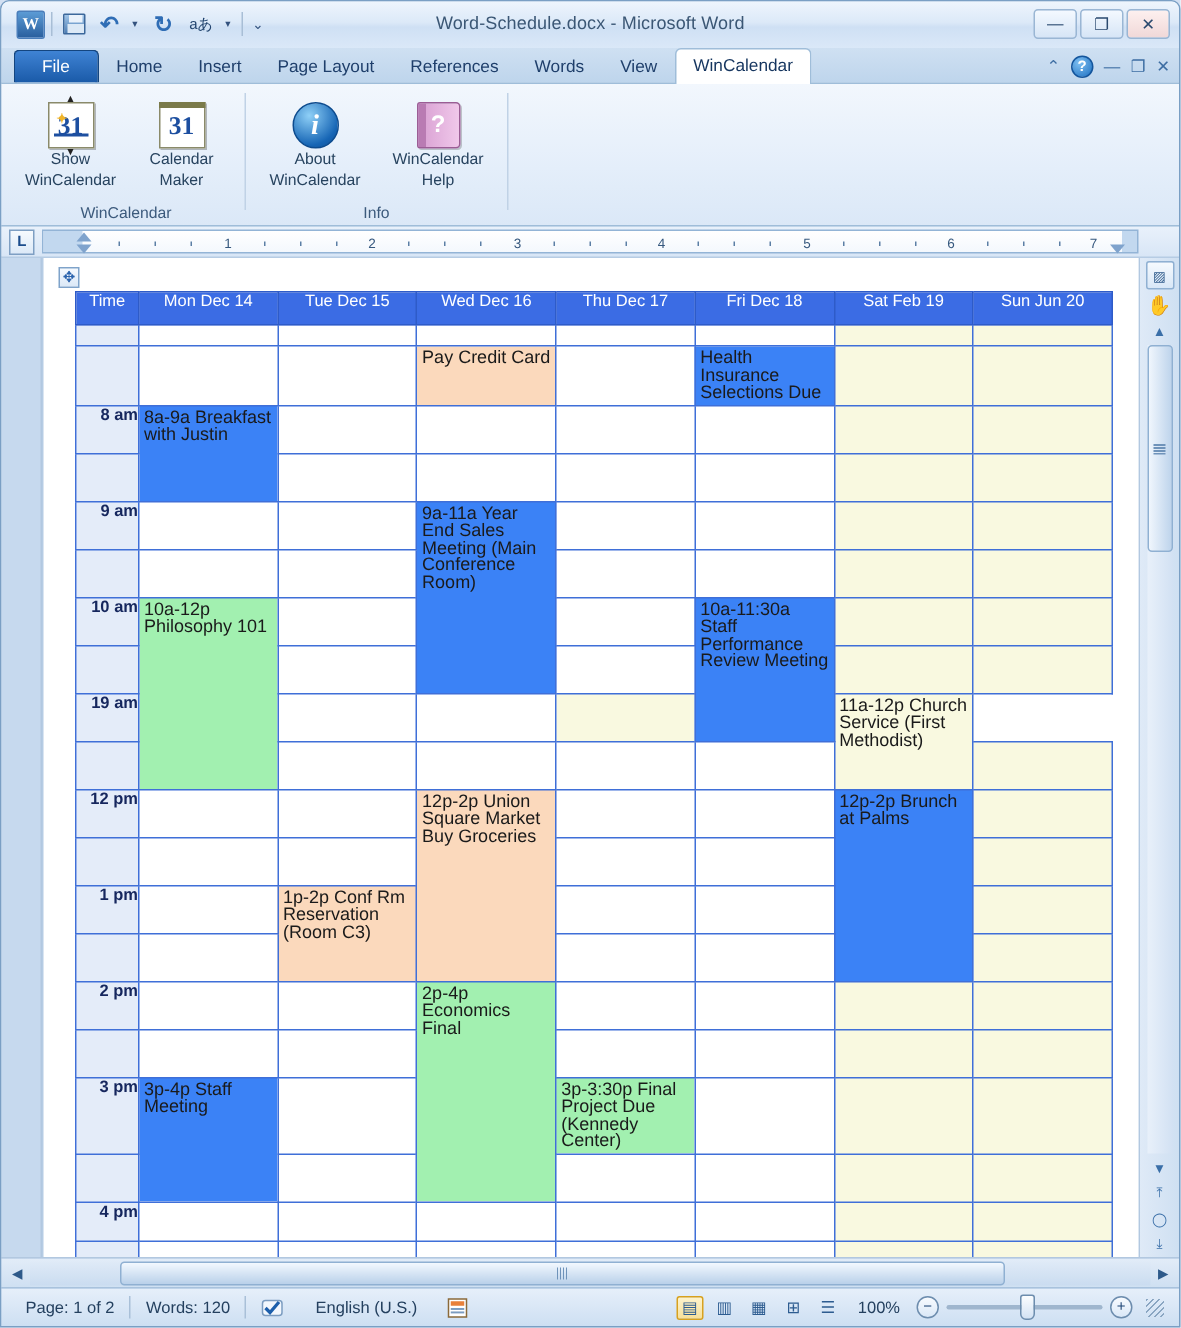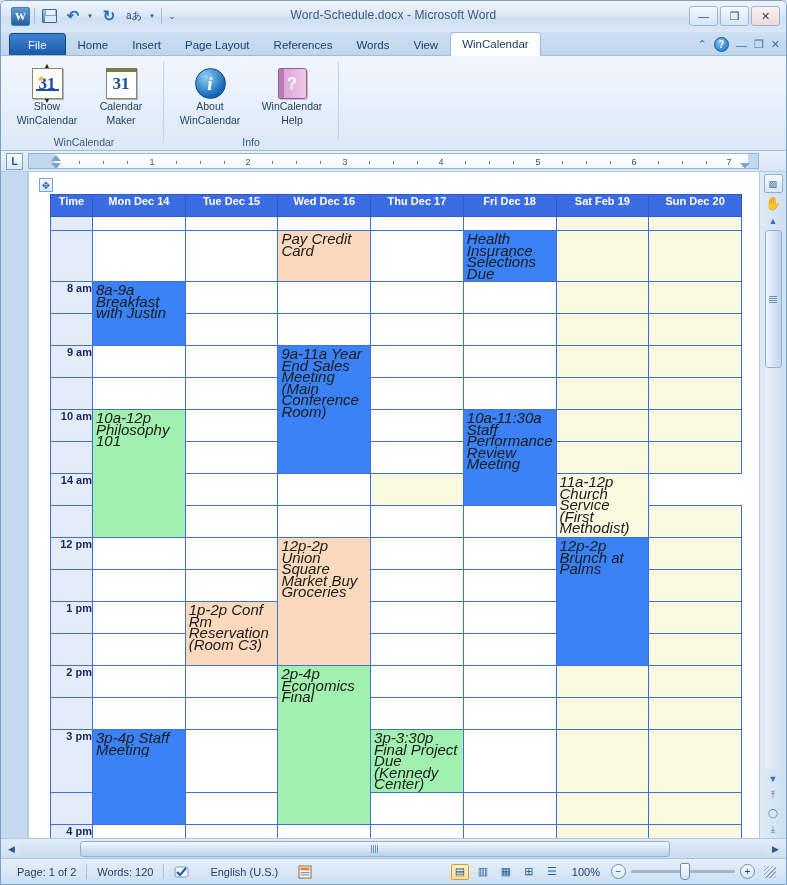--- a/index.html
+++ b/index.html
@@ -199,38 +199,37 @@
   }
   #caltable{
     position:absolute;left:21px;top:22px;width:692px;
     border-collapse:collapse;table-layout:fixed;
     font-size:10.5px;color:#222;
   }
   #caltable td,#caltable th{
     border:1px solid #3f6fd8;padding:0;vertical-align:top;
   }
   #caltable thead th{
-    background:#3b6ce4;color:#fff;font-size:11px;font-weight:bold;
+    background:#3b6ce4;color:#fff;font-size:11px;font-weight:normal;
     text-align:center;height:22px;border-color:#2e5bc8;
   }
   th.col-time{width:42px;}
   td.timecell{
     background:#e4ecf9;text-align:right;padding-right:5px;
     font-weight:bold;color:#16275e;font-size:11px;
     border-right:1px solid #3f6fd8;
   }
   td.timecell.half{border-top:1px solid #c9d4ea;}
   td.daycell{background:#fff;}
   td.daycell.weekend{background:#f9f9e0;}
   tr.halfrow td{border-top:1px solid #c8c8c8;}
   tr.hourrow td{border-top:1px solid #3f6fd8;}
   .evt{
-    height:100%;padding:2px 3px 2px 3px;line-height:11.5px;font-size:15px;color:#1a1a1a;
+    height:100%;padding:2px 3px 2px 3px;line-height:11.5px;font-size:12px;color:#1a1a1a;
     overflow:hidden;
-    font-style:italic;
   }
   td.ev-blue{background:#3b82f6;}
   td.ev-orange{background:#fbd9bc;}
   td.ev-green{background:#a2f0b0;}
 
   
   #statusbar{
     flex:0 0 26px;height:26px;display:flex;align-items:center;
     background:linear-gradient(to bottom,#e6effa,#cddff2);
     border-top:1px solid #a8c2dd;font-size:11px;color:#24405f;padding:0 6px;
@@ -415,21 +414,21 @@
       <table id="caltable">
         <thead>
           <tr>
             <th class="col-time">Time</th>
             <th>Mon Dec 14</th>
             <th>Tue Dec 15</th>
             <th>Wed Dec 16</th>
             <th>Thu Dec 17</th>
             <th>Fri Dec 18</th>
             <th>Sat Feb 19</th>
-            <th>Sun Dec 20</th>
+            <th>Sun Jun 20</th>
           </tr>
         </thead>
         <tbody>
 
           <tr class="hourrow" style="height:14px">
             <td class="timecell"></td>
             <td class="daycell"></td>
             <td class="daycell"></td>
             <td class="daycell"></td>
             <td class="daycell"></td>
@@ -512,21 +511,21 @@
           </tr>
           <tr class="halfrow" style="height:32px">
             <td class="timecell half"></td>
             <td class="daycell"></td>
             <td class="daycell"></td>
             <td class="daycell weekend"></td>
             <td class="daycell weekend"></td>
           </tr>
 
           <tr class="hourrow" style="height:32px">
-            <td class="timecell">14 am</td>
+            <td class="timecell">19 am</td>
             <td class="daycell"></td>
             <td class="daycell"></td>
             <td class="daycell weekend"></td>
             <td class="daycell ev-orange weekend" rowspan="2">
               <div class="evt">11a-12p Church Service (First Methodist)</div>
             </td>
           </tr>
           <tr class="halfrow" style="height:32px">
             <td class="timecell half"></td>
             <td class="daycell"></td>

